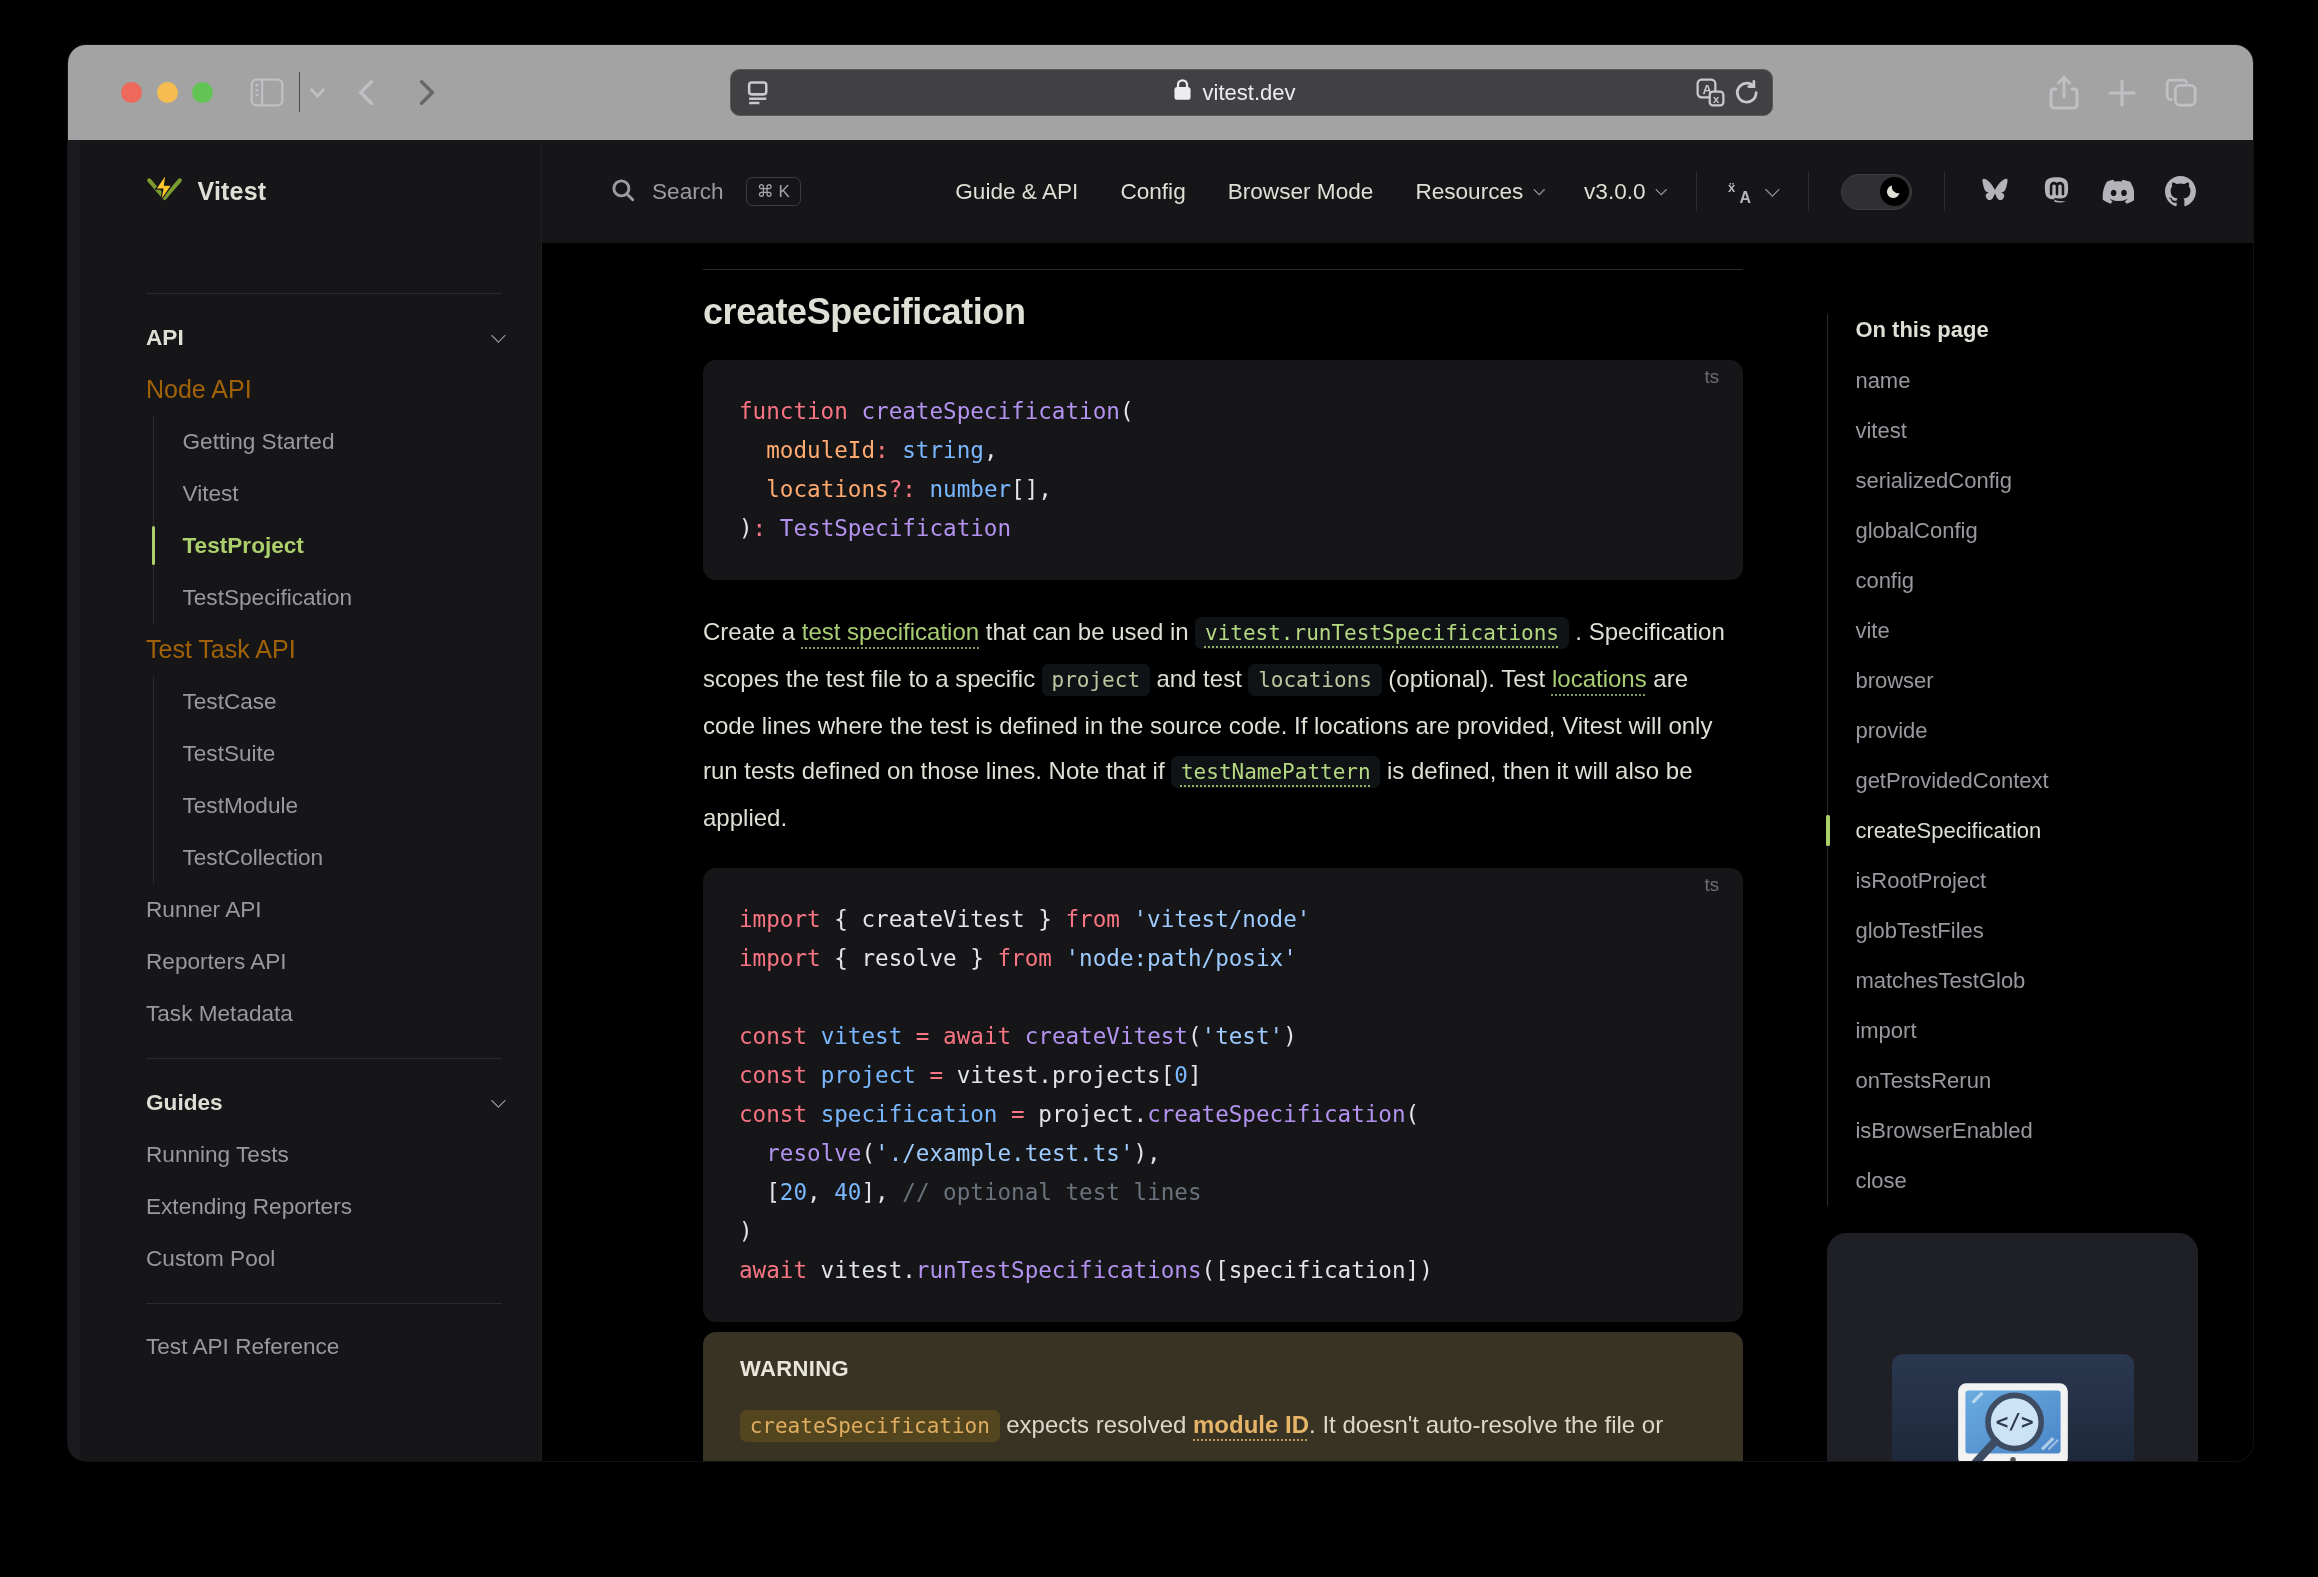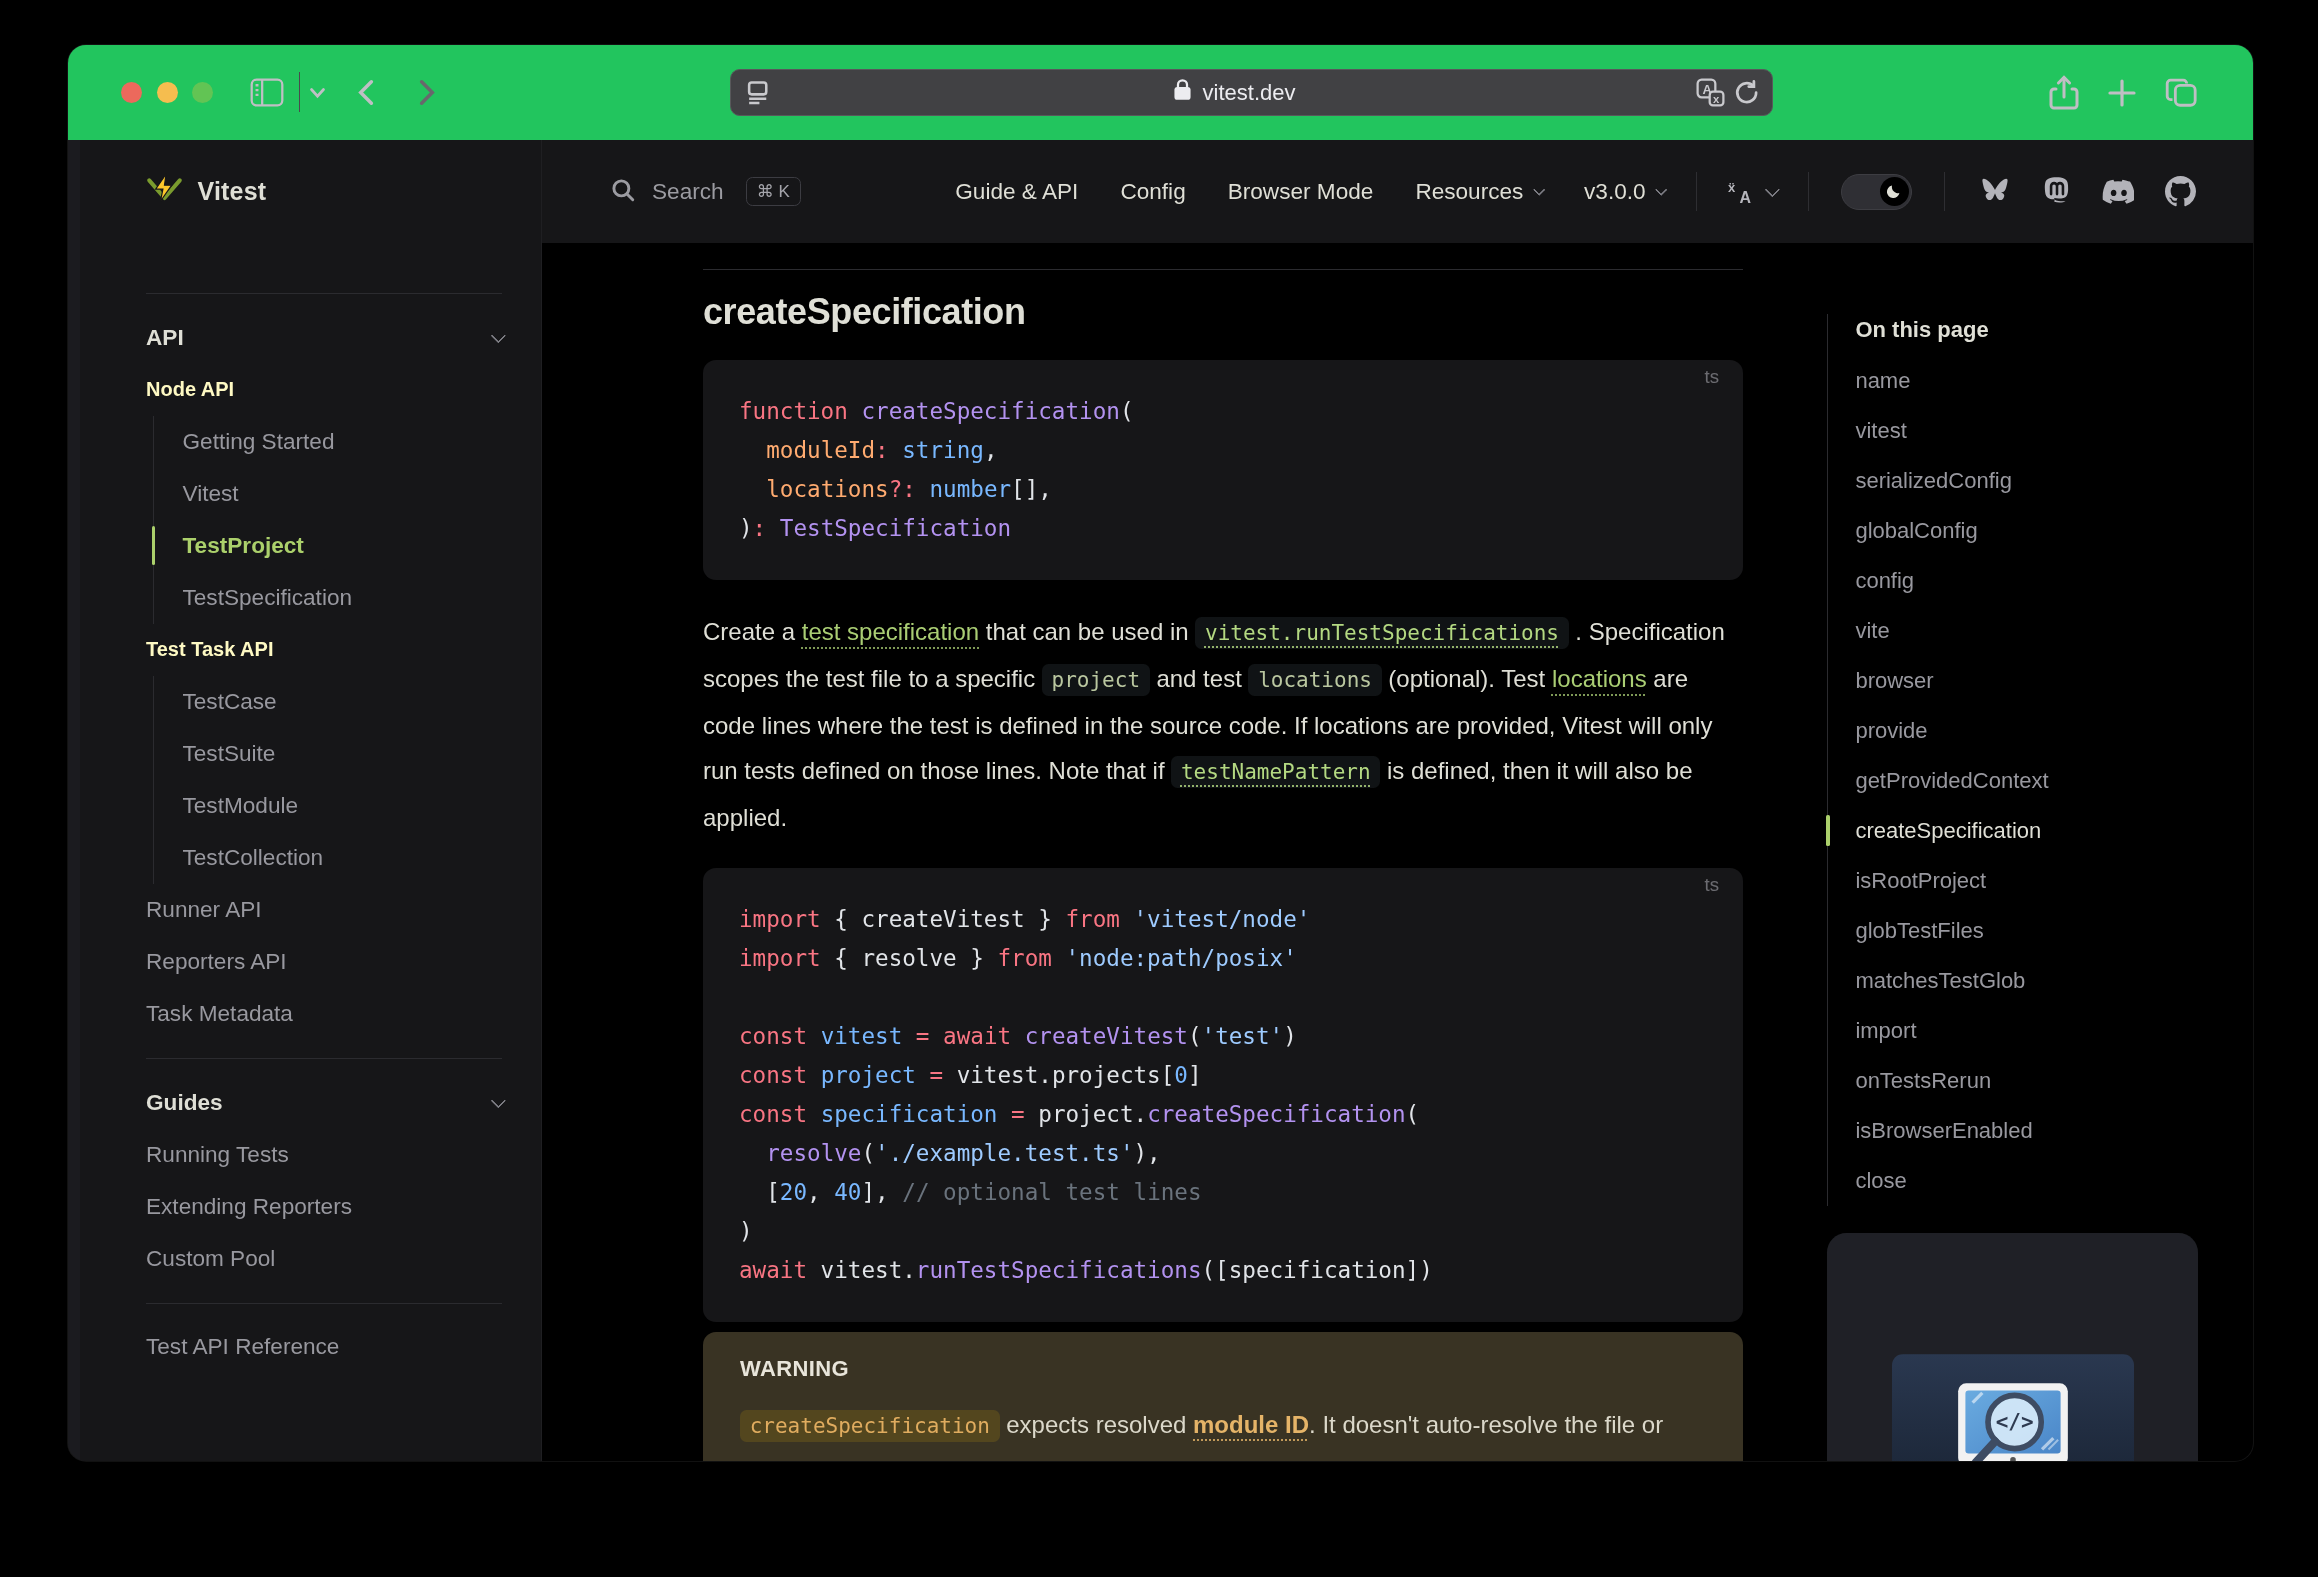--- a/index.html
+++ b/index.html
@@ -4,21 +4,21 @@
 <style>
   * { margin:0; padding:0; box-sizing:border-box; }
   html,body { background:#000; }
   body { width:2319px; height:1578px; position:relative; font-family:"Liberation Sans", sans-serif; overflow:hidden; }
 
   .window { position:absolute; left:68px; top:45px; width:2185px; height:1416px;
     background:#1b1b1f; border-radius:18px; overflow:hidden;
     box-shadow:0 0 0 0.8px rgba(255,255,255,.09), 0 40px 97px rgba(0,0,0,.7); }
 
   
-  .chrome { height:95px; background:#22c55e; position:relative; }
+  .chrome { height:95px; background:#a3a3a3; position:relative; }
   .traffic { position:absolute; top:37px; left:53px; display:flex; gap:14.5px; }
   .light { width:21px; height:21px; border-radius:50%; }
   .light.red{ background:#ec695c; } .light.yellow{ background:#f5bd4f; } .light.green{ background:#62c454; }
   .chrome-ico { position:absolute; top:0; height:95px; display:flex; align-items:center; justify-content:center; color:#bfbfc4; }
   .chrome-ico svg { display:block; }
   .dim { color:#68686c; }
   .chrome-sep { position:absolute; top:27.4px; width:0.8px; height:40px; background:#4a4a4d; }
   .urlbar { position:absolute; left:662px; top:24px; width:1043px; height:47px; background:#414144;
     border:0.8px solid #58585b; border-radius:9.7px; display:flex; align-items:center; color:#d9d9dd; }
   .url-center { flex:1; display:flex; align-items:center; justify-content:center; gap:9.7px;
@@ -32,21 +32,21 @@
   .navbar { height:103px; background:#161618; display:flex; align-items:center; flex-shrink:0; }
   .content { flex:1; background:#000000; display:flex; overflow:hidden; }
 
   
   .logo-row { height:103px; display:flex; align-items:center; gap:14.5px; padding-left:66px; }
   .logo-text { font-size:25px; font-weight:700; color:#dfdfd6; letter-spacing:0.2px; }
   .sb-nav { padding:32px 39px 0 66px; }
   .sb-divider { height:0.8px; background:#2b2b2f; margin:18px 0; }
   .sb-group-head { display:flex; align-items:center; justify-content:space-between; height:52px; }
   .sb-group-title { font-size:22.6px; font-weight:700; color:#dfdfd6; }
-  .sb-section { height:52px; display:flex; align-items:center; font-size:20px; font-weight:700; color:#fef9c3; }
+  .sb-section { height:52px; display:flex; align-items:center; font-size:25px; font-weight:400; color:#a16207; }
   .sb-item { height:52px; display:flex; align-items:center; font-size:22.6px; font-weight:500; color:#98989f; cursor:pointer; }
   .sb-sub { border-left:1.6px solid #2b2b2f; margin-left:6.5px; padding-left:29px; }
   .sb-sub .sb-item { position:relative; }
   .sb-sub .sb-item.active { color:#abd06b; font-weight:600; }
   .sb-sub .sb-item.active::before { content:''; position:absolute; left:-31px; top:6.5px; bottom:6.5px; width:3.2px;
     background:#abd06b; border-radius:1.6px; }
   .chev { width:11.3px; height:11.3px; border-right:2.4px solid #7d7d84; border-bottom:2.4px solid #7d7d84;
     transform:rotate(45deg) translateY(-2.4px); border-radius:0.8px; }
 
   

